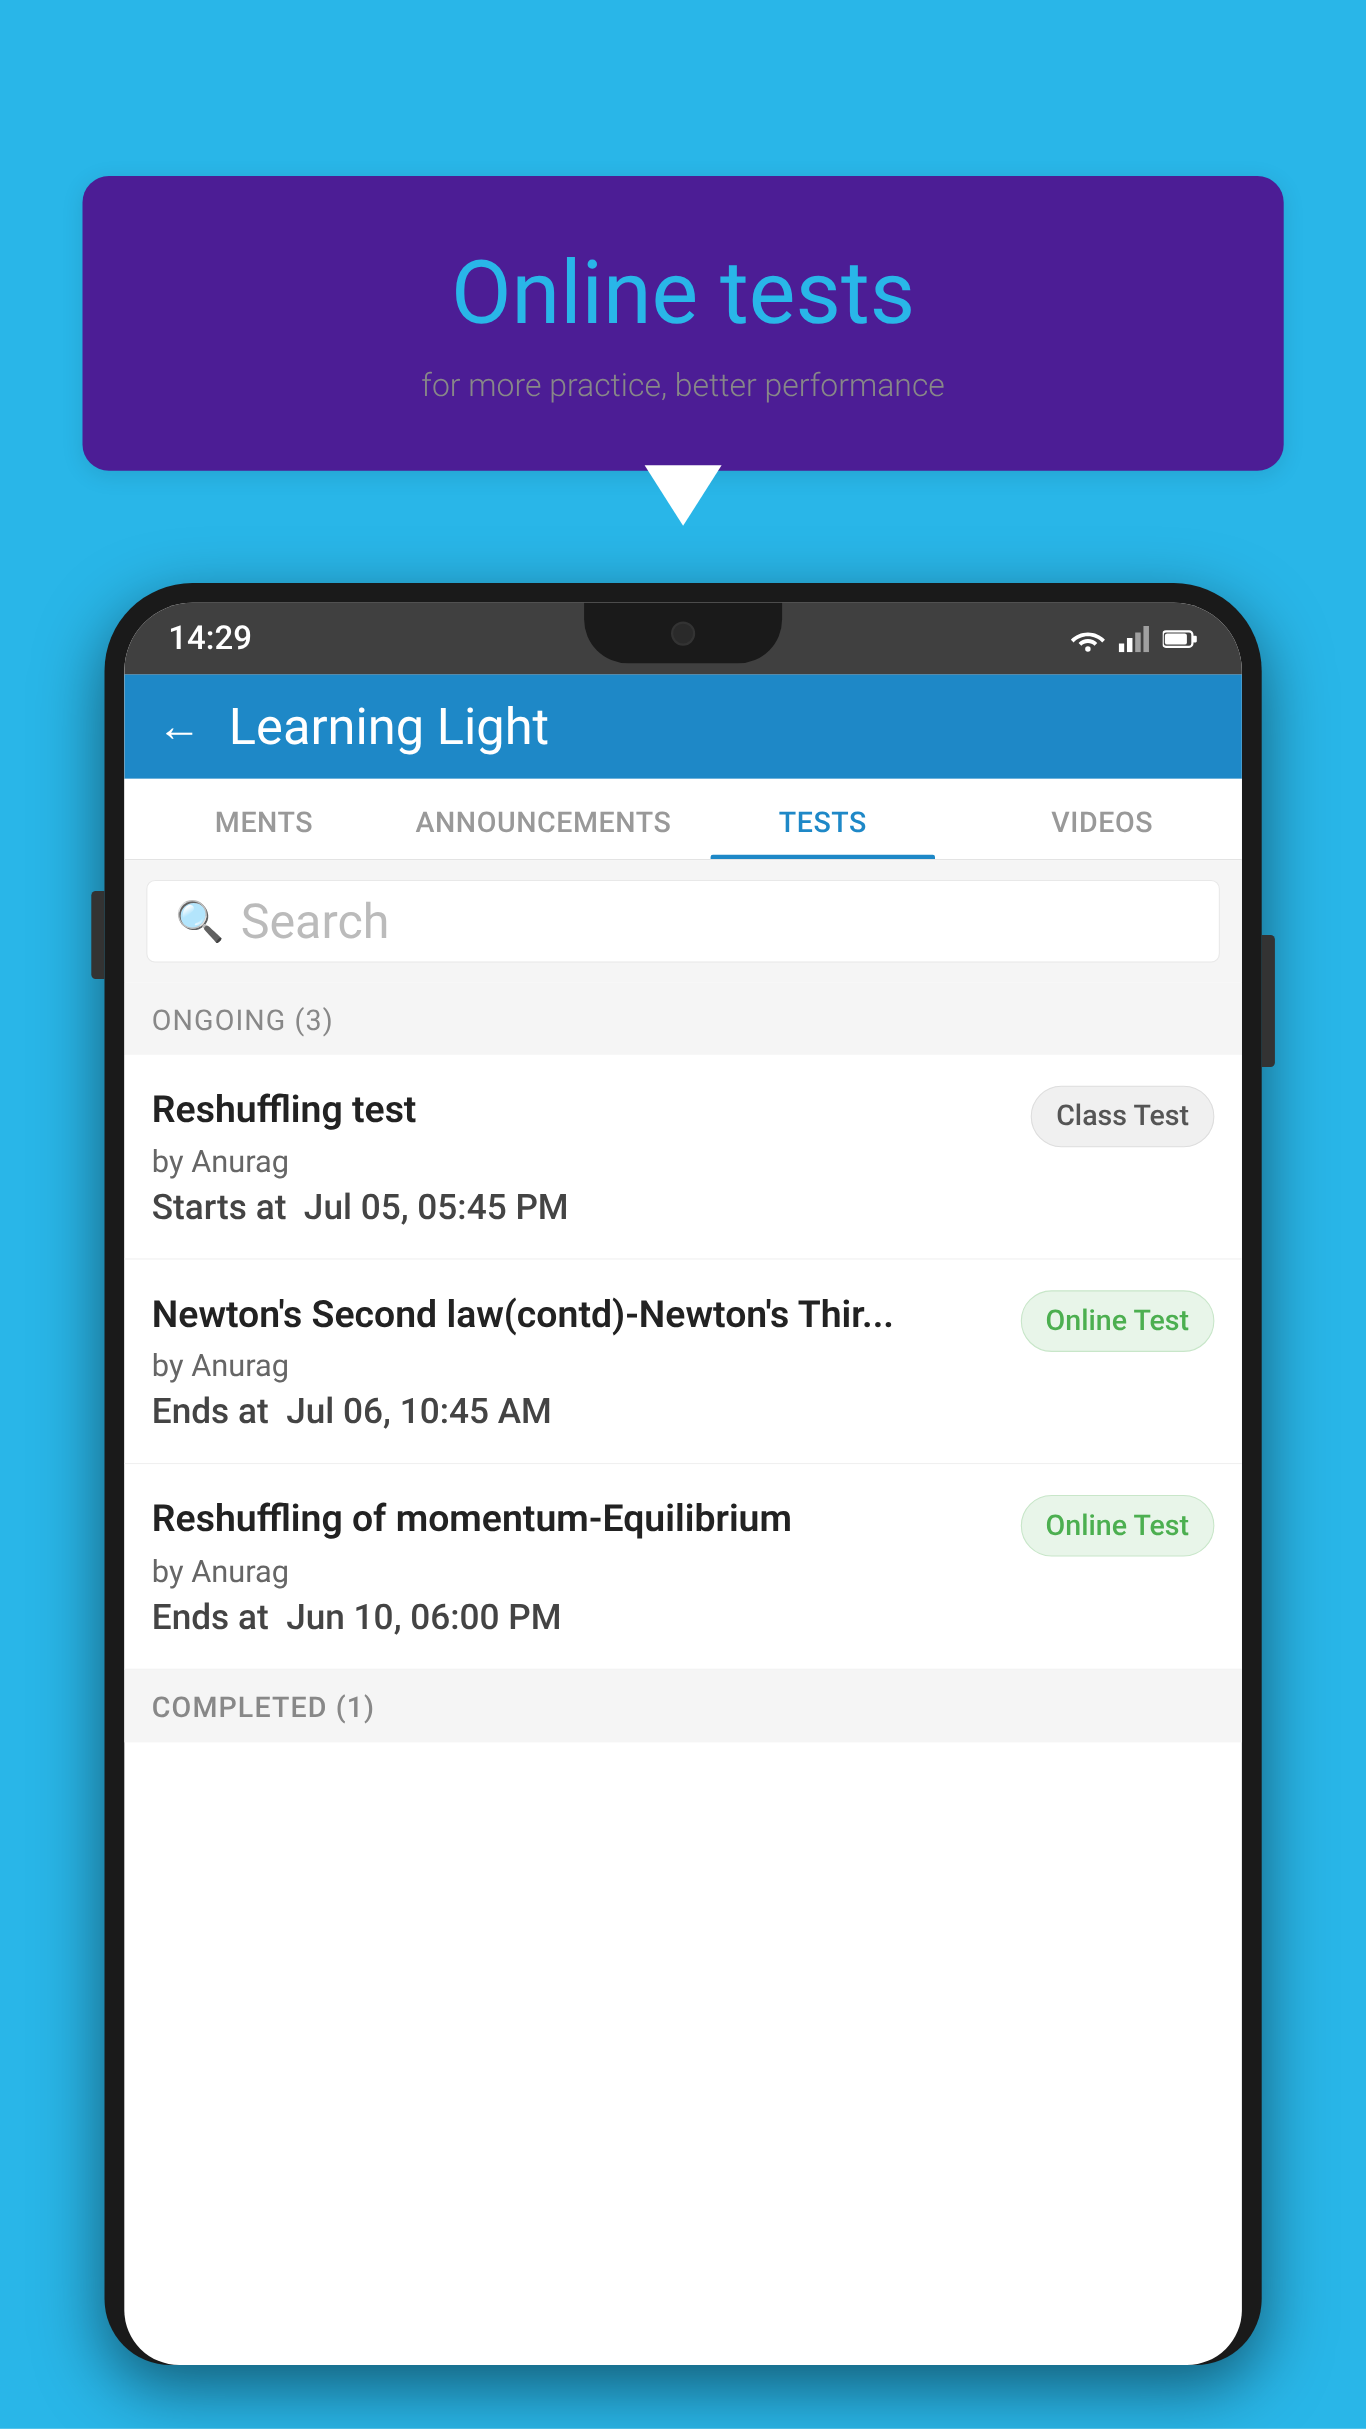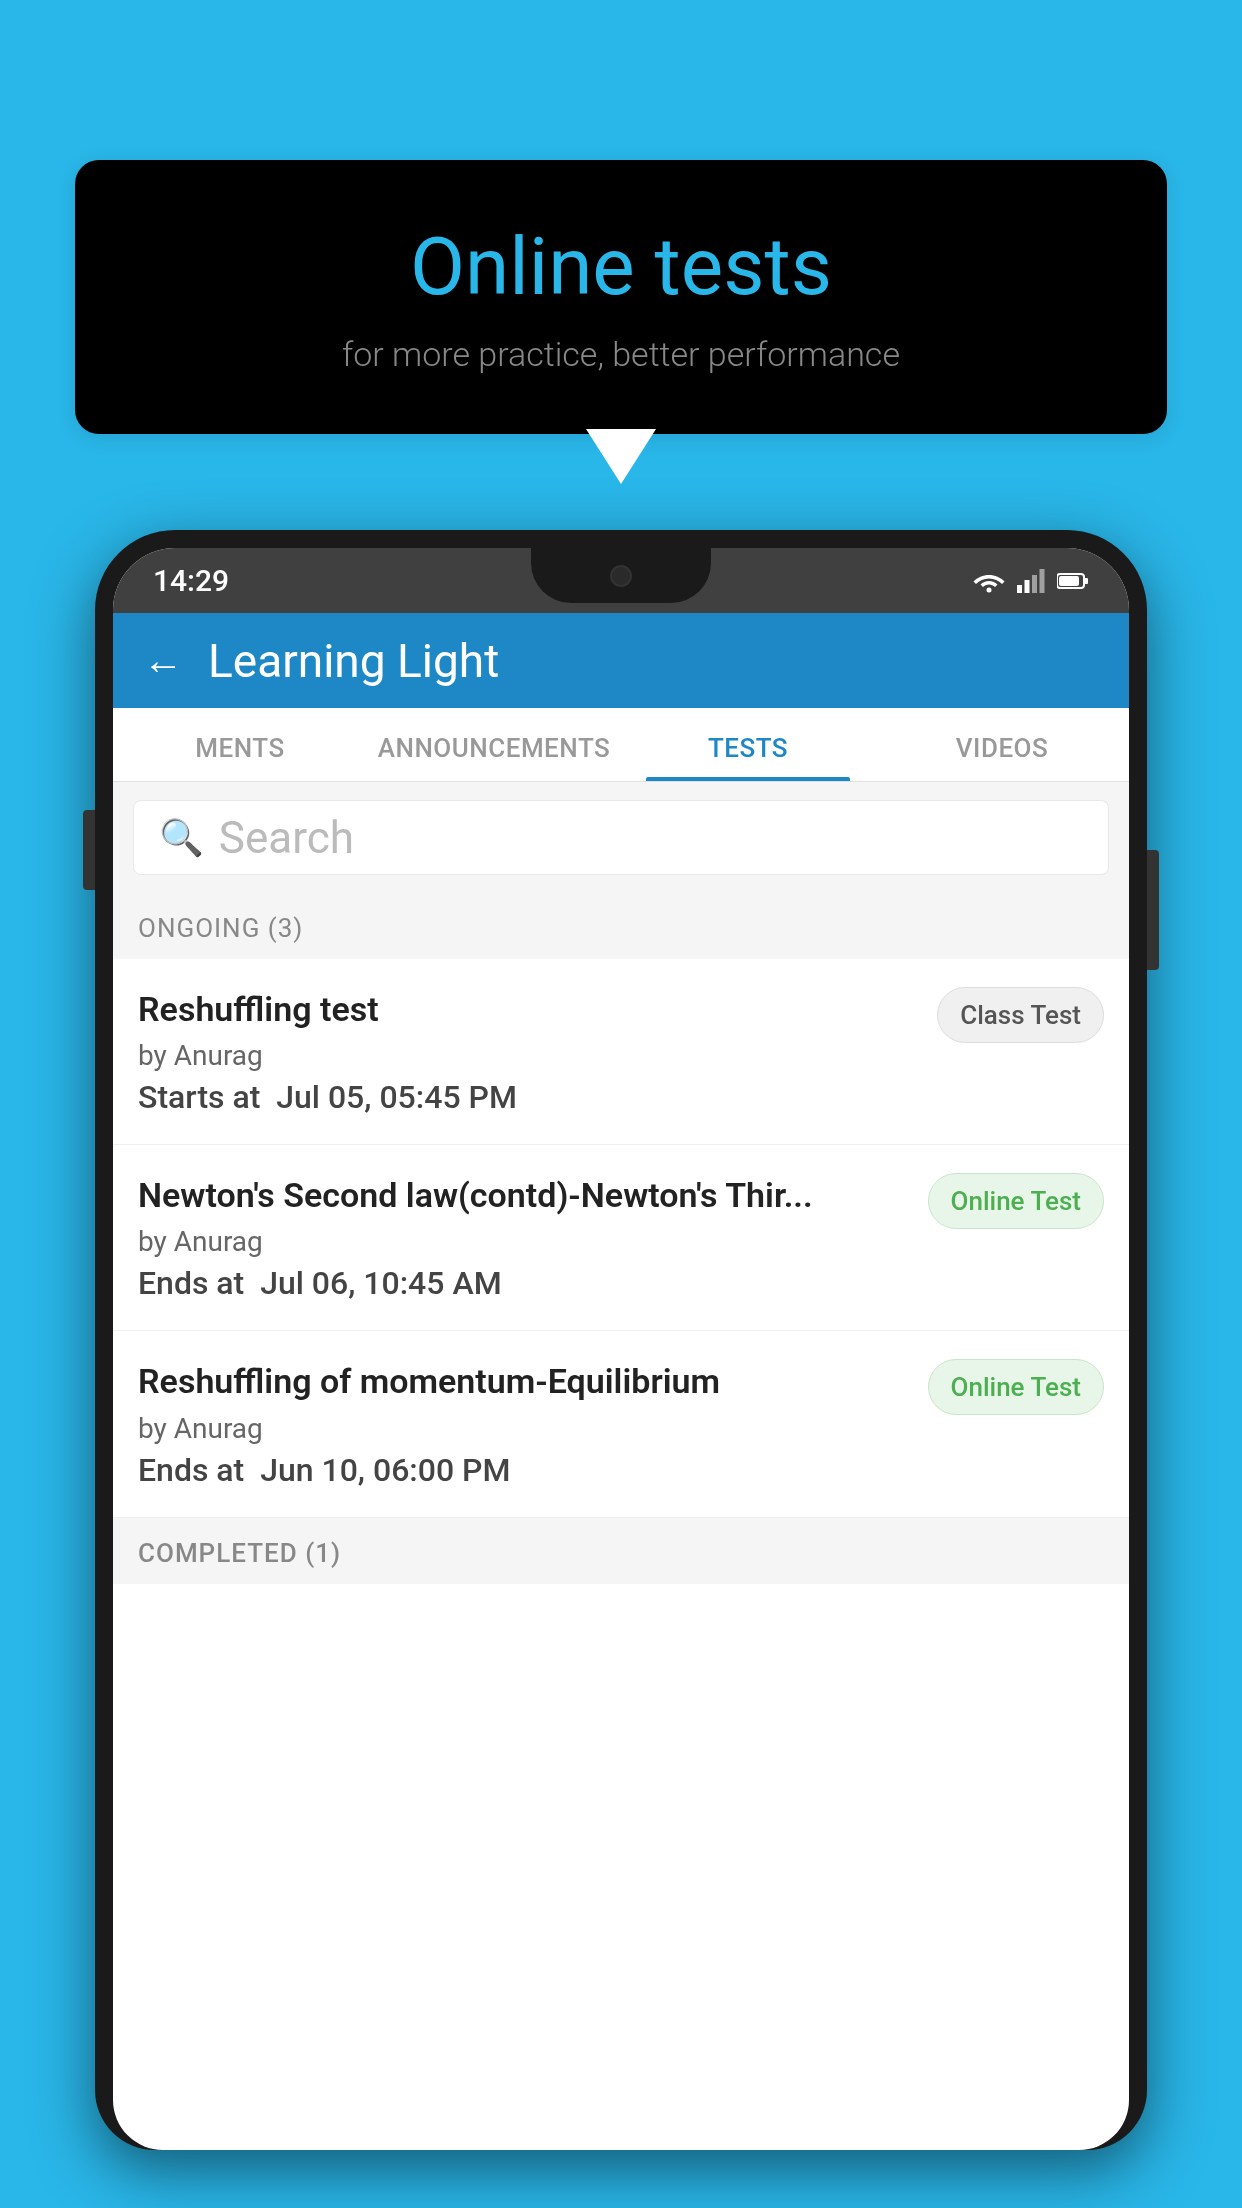--- a/index.html
+++ b/index.html
@@ -16,21 +16,21 @@
 
     
     .speech-bubble-container {
       position: absolute;
       top: 160px;
       left: 75px;
       right: 75px;
     }
 
     .speech-bubble {
-      background: #000000;
+      background: #4c1d95;
       border-radius: 24px;
       padding: 60px 80px;
       box-shadow: 0 4px 20px rgba(0,0,0,0.1);
       text-align: center;
       position: relative;
     }
 
     .speech-bubble::after {
       content: '';
       position: absolute;
@@ -45,21 +45,21 @@
     }
 
     .bubble-title {
       font-size: 80px;
       color: #29b6e8;
       font-weight: 400;
       margin-bottom: 20px;
     }
 
     .bubble-subtitle {
-      font-size: 34px;
+      font-size: 29px;
       color: #888;
       font-weight: 300;
     }
 
     
     .phone-wrapper {
       position: absolute;
       top: 530px;
       left: 95px;
       right: 95px;

